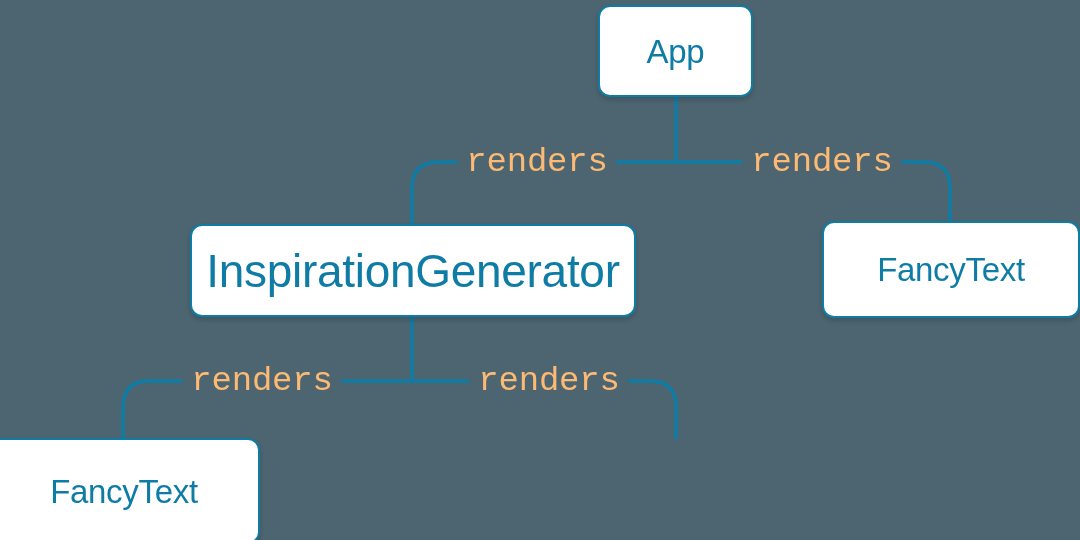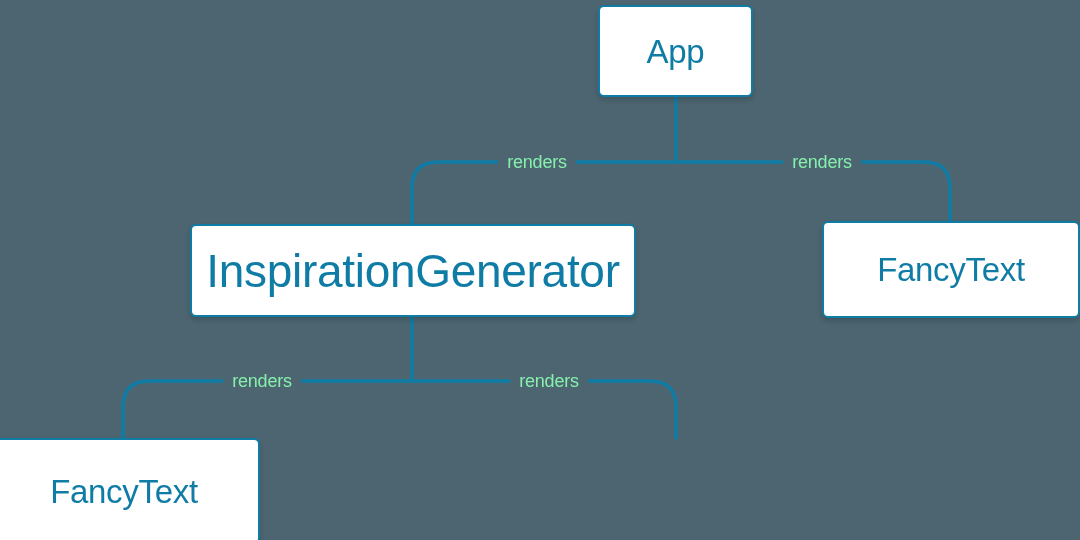--- a/index.html
+++ b/index.html
@@ -26,37 +26,37 @@
     top: 0;
     left: 0;
     width: 1080px;
     height: 540px;
   }
 
   
   .edge-label {
     position: absolute;
     transform: translate(-50%, -50%);
-    color: #86efac;
-    font-size: 18px;
-    font-family: Liberation Sans, sans-serif;
+    color: #fdba74;
+    font-size: 34px;
+    font-family: Liberation Mono, monospace;
     letter-spacing: -0.2px;
     white-space: nowrap;
     background: #4c6570;
     padding: 0 9px;
     line-height: 1;
   }
 
   
   .node {
     position: absolute;
     box-sizing: border-box;
     background: #ffffff;
     border: 2.5px solid #0f7ca6;
-    border-radius: 6px;
+    border-radius: 12px;
     box-shadow: 0 3px 5px rgba(0, 0, 0, 0.16);
     display: flex;
     align-items: center;
     justify-content: center;
   }
   .node-label {
     color: #0f7ca6;
     font-family: "Liberation Sans", sans-serif;
     font-size: 33px;
     line-height: 1;

